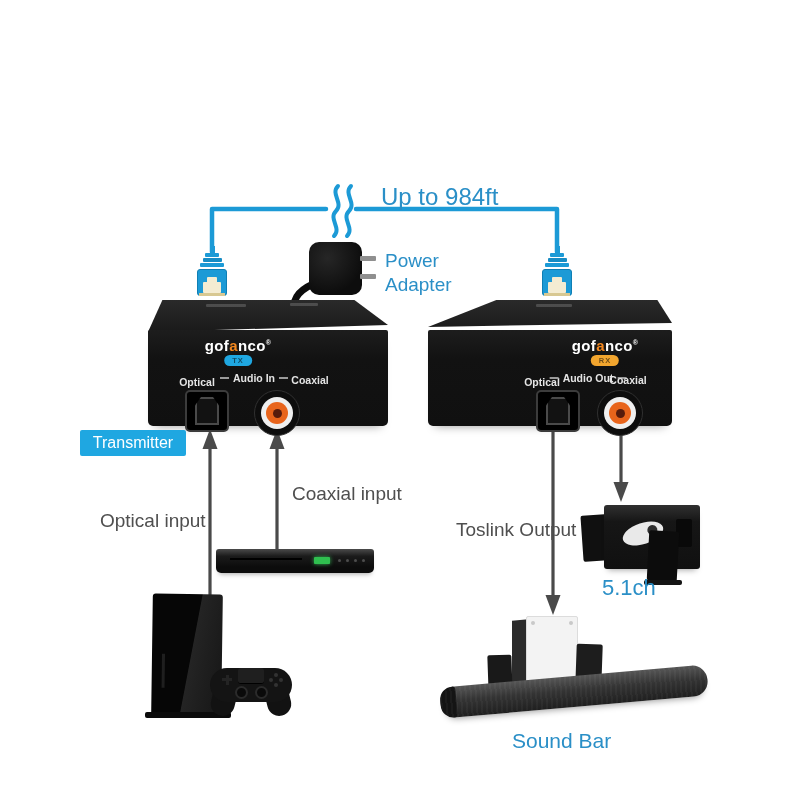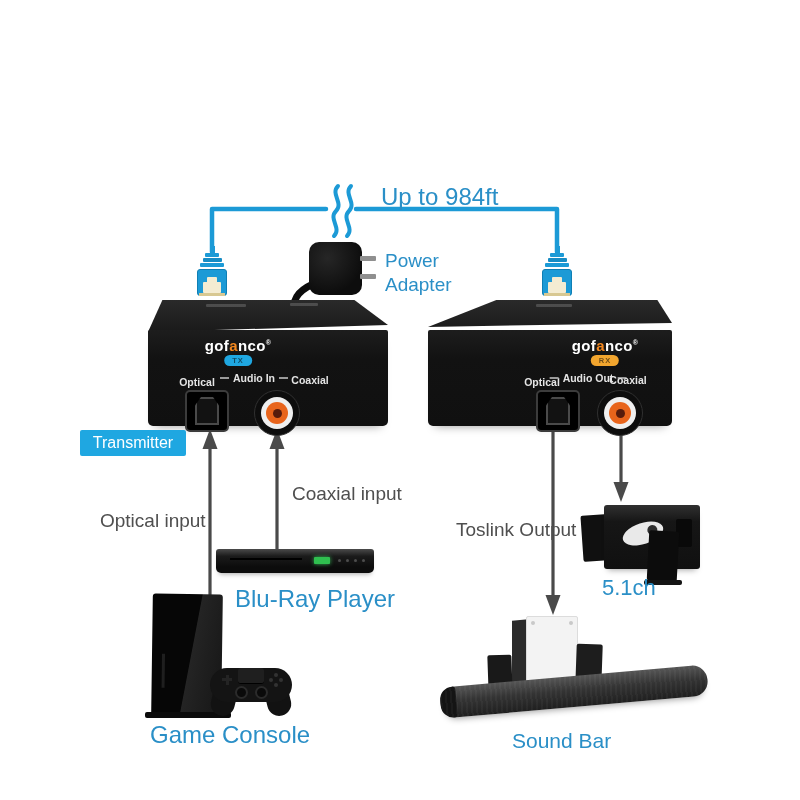--- a/index.html
+++ b/index.html
@@ -248,41 +248,39 @@
   <div class="abs gray-label" style="left:456px;top:519px;">Toslink Output</div>
 
   <div class="abs bluray">
     <div class="abs br-tray"></div>
     <div class="abs br-display"></div>
     <div class="abs br-dot" style="left:122px;"></div>
     <div class="abs br-dot" style="left:130px;"></div>
     <div class="abs br-dot" style="left:138px;"></div>
     <div class="abs br-dot" style="left:146px;"></div>
   </div>
-  <div class="abs blue-label" style="left:235px;top:585px;">Blu-Ray Player</div>
 
   <div class="abs ps4-slab">
     <div class="abs ps4-line"></div>
   </div>
   <div class="abs ps4-stand"></div>
   <div class="abs ds4">
     <div class="abs ds4-gripL"></div>
     <div class="abs ds4-gripR"></div>
     <div class="abs ds4-body"></div>
     <div class="abs ds4-pad"></div>
     <div class="abs ds4-stick" style="left:25px;top:24px;"></div>
     <div class="abs ds4-stick" style="left:45px;top:24px;"></div>
     <div class="abs ds4-cross" style="left:12px;top:16px;width:10px;height:3px;"></div>
     <div class="abs ds4-cross" style="left:15.5px;top:12.5px;width:3px;height:10px;"></div>
     <div class="abs ds4-dot" style="left:64px;top:11px;"></div>
     <div class="abs ds4-dot" style="left:59px;top:16px;"></div>
     <div class="abs ds4-dot" style="left:69px;top:16px;"></div>
     <div class="abs ds4-dot" style="left:64px;top:21px;"></div>
   </div>
-  <div class="abs blue-label" style="left:150px;top:721px;">Game Console</div>
 
   <div class="abs satL51"></div>
   <div class="abs sub51">
     <div class="abs sub51-oval">
       <div class="abs sub51-hole"></div>
     </div>
     <div class="abs sub51-panel"></div>
   </div>
   <div class="abs satR51"></div>
   <div class="abs satR51-base"></div>

